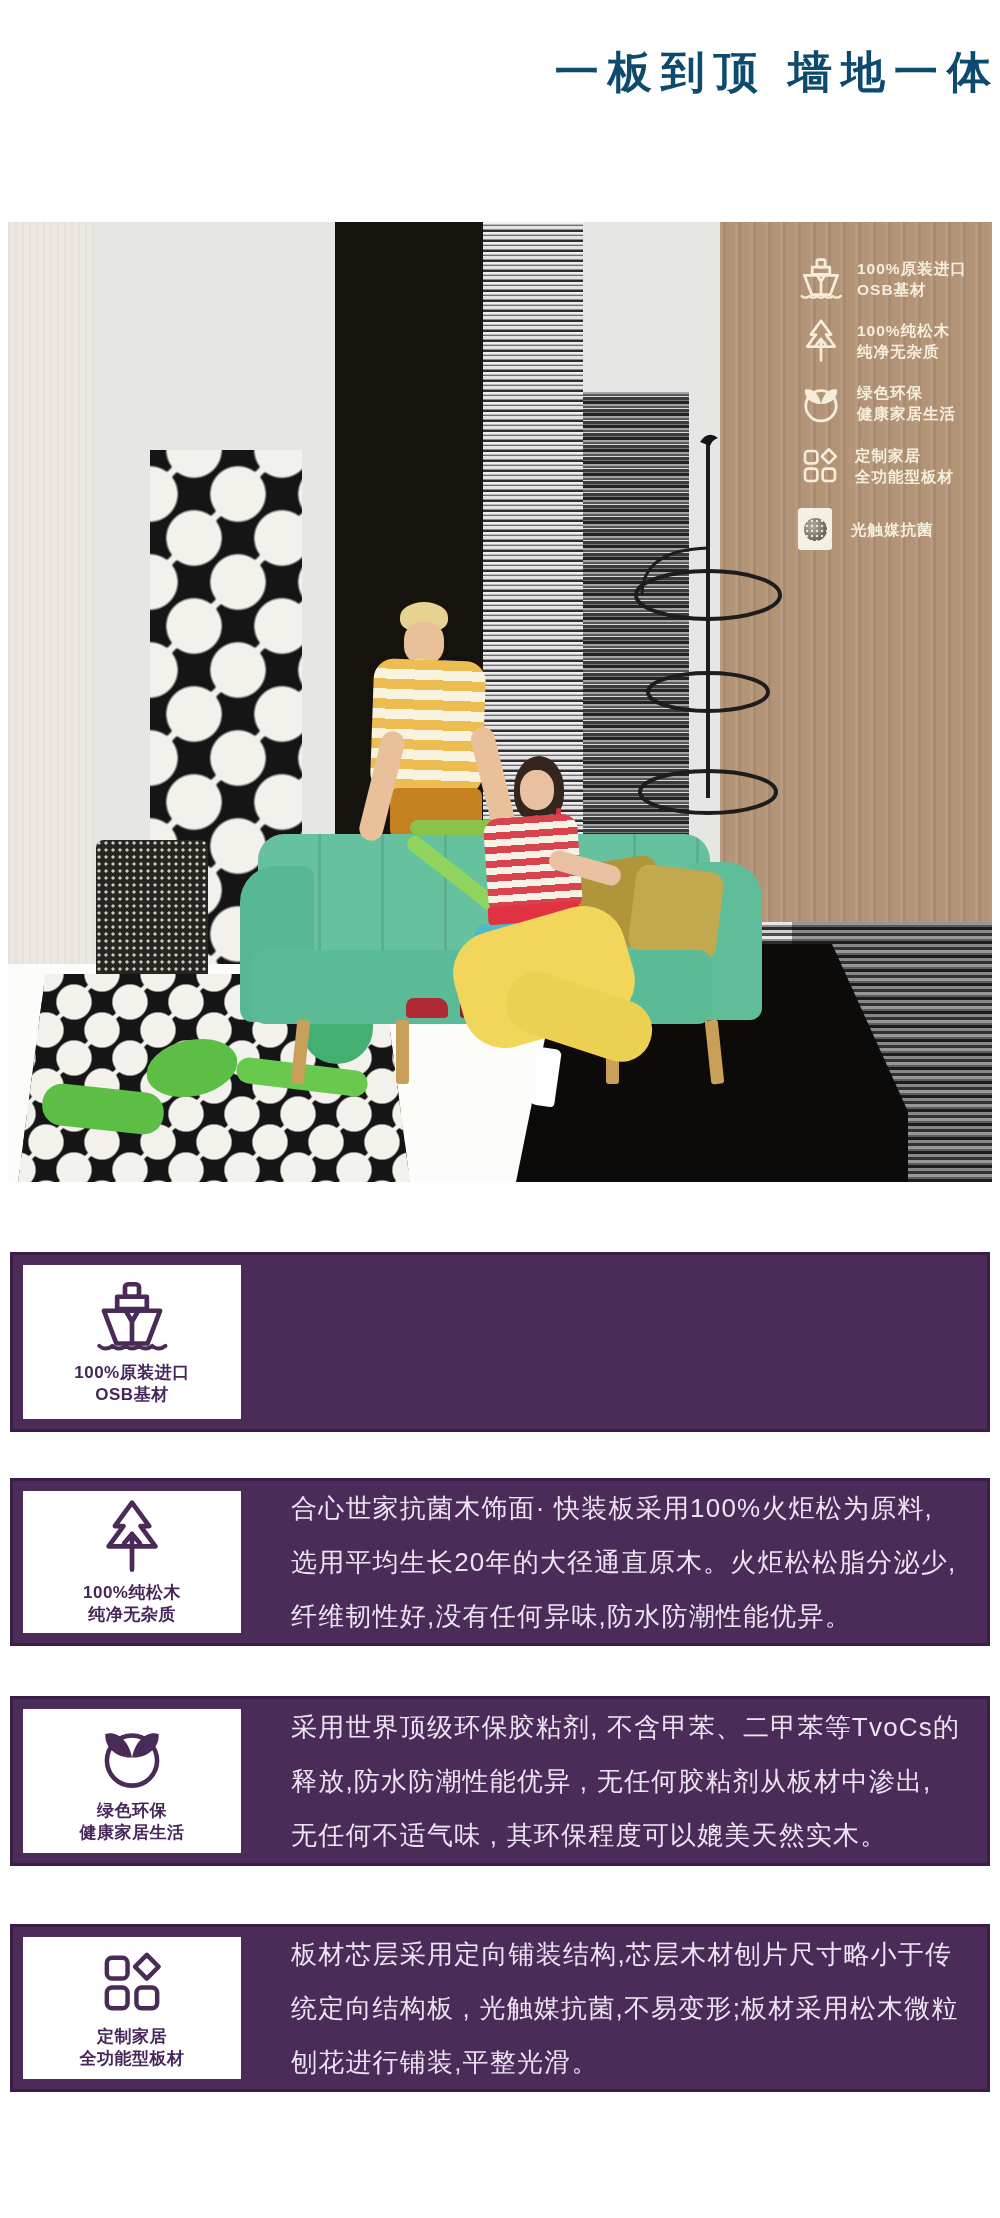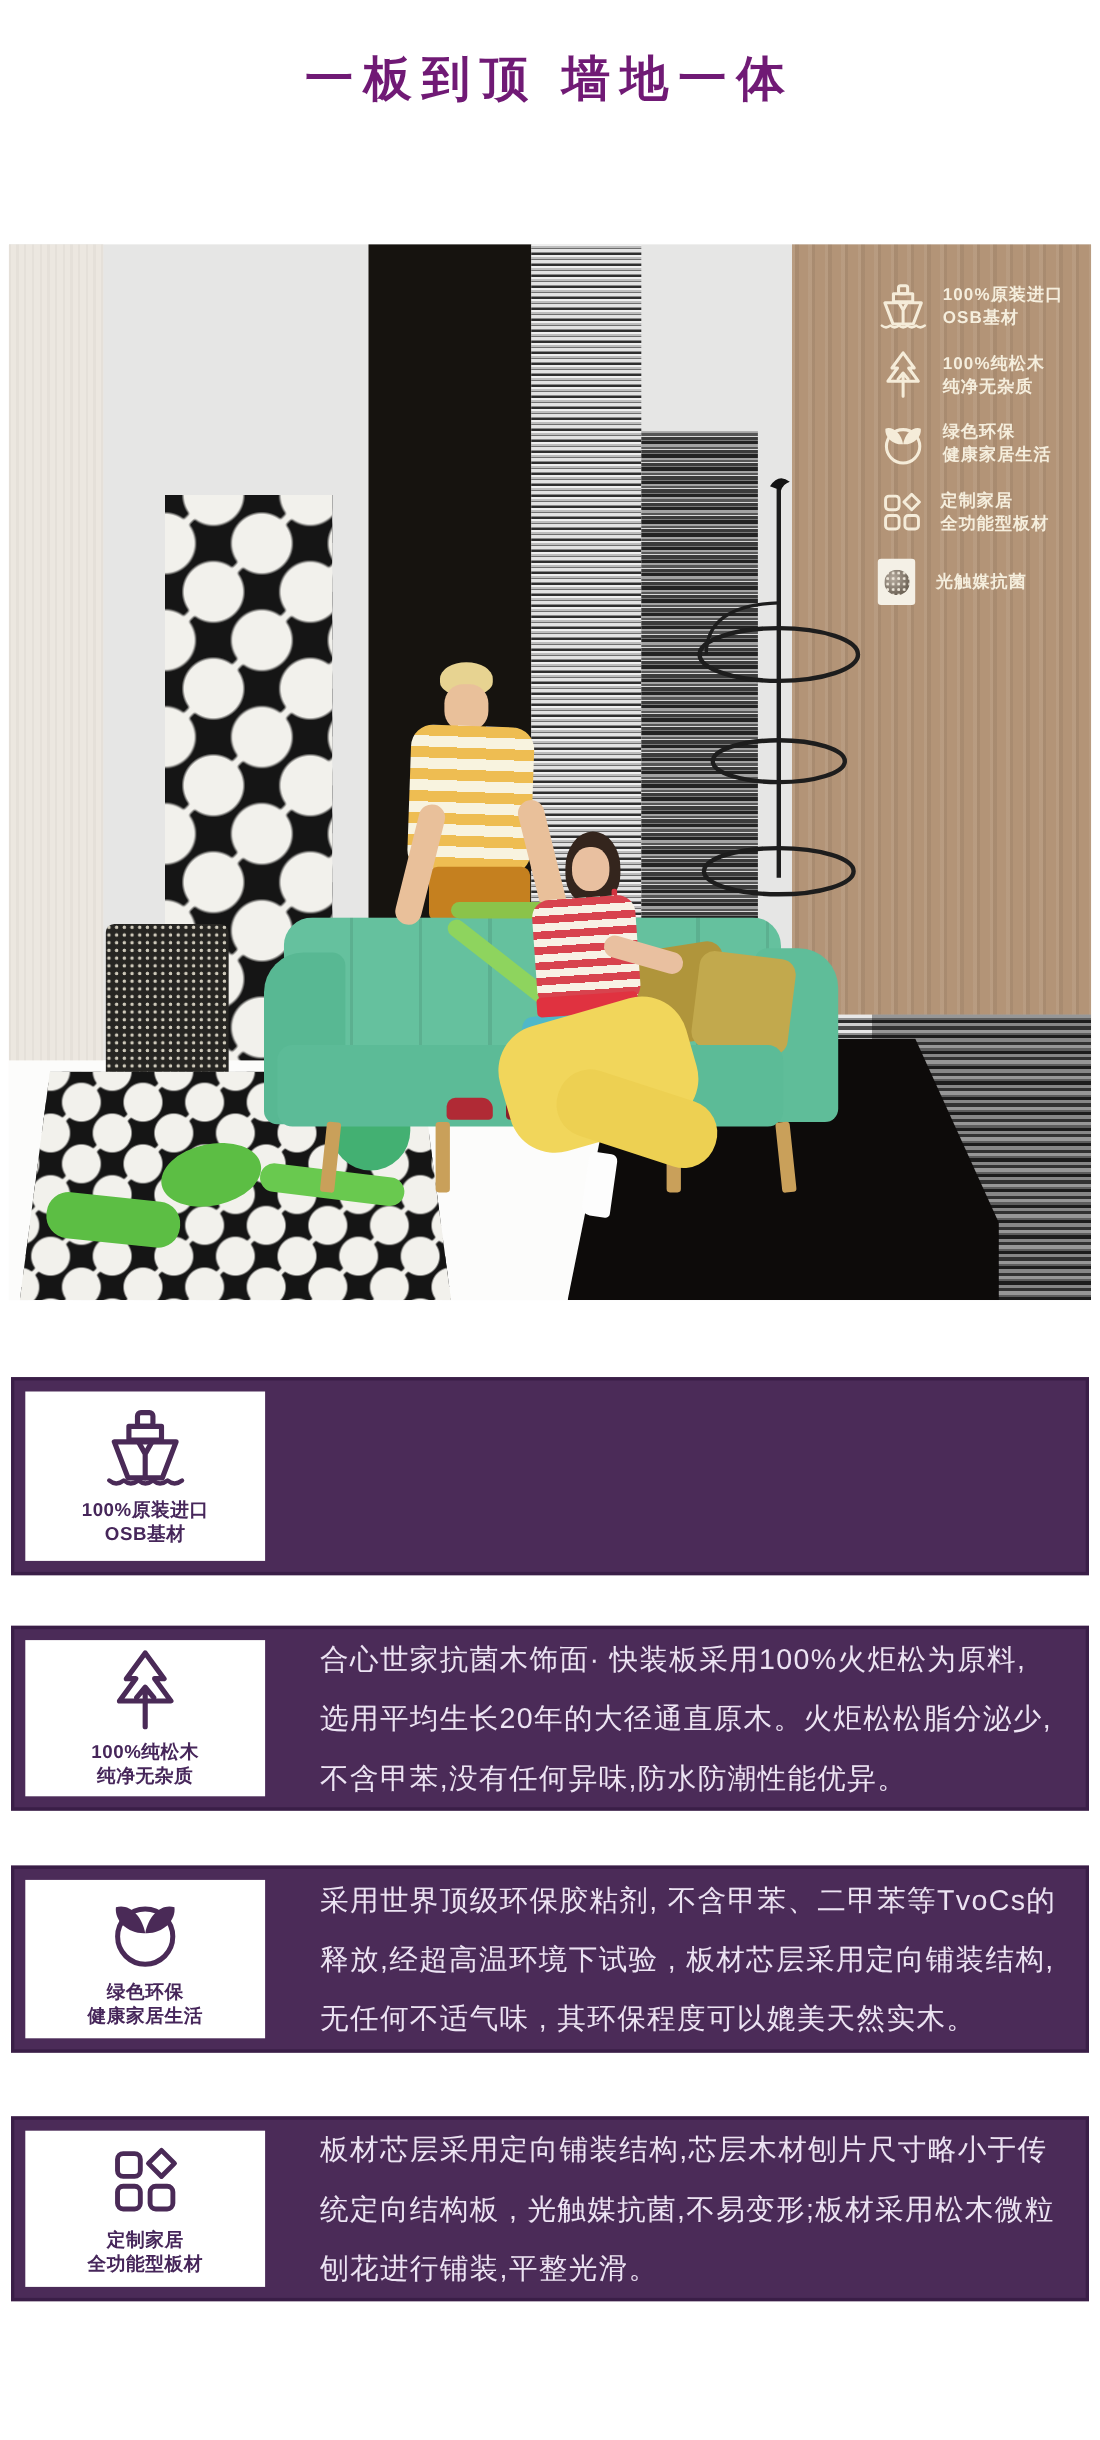--- a/index.html
+++ b/index.html
@@ -17,21 +17,21 @@
   .flag{
     display:inline-block;width:58px;height:40px;background:#249a3e;border-radius:2px;
     position:relative;margin:0 12px;flex:0 0 auto;
   }
   .flag .diamond{position:absolute;left:5px;right:5px;top:4px;bottom:4px;background:#f2cf1b;
     -webkit-clip-path:polygon(50% 0,100% 50%,50% 100%,0 50%);clip-path:polygon(50% 0,100% 50%,50% 100%,0 50%);}
   .flag .globe{position:absolute;left:50%;top:50%;width:17px;height:17px;margin:-8.5px 0 0 -8.5px;
     background:#2a4fa0;border-radius:50%;}
   .flag .globe:after{content:"";position:absolute;left:1px;right:1px;top:6px;height:3px;background:#fdfdfd;border-radius:50%;}
   .subtitle{
-    margin-top:8px;font-size:44px;line-height:52px;font-weight:600;color:#701a75;letter-spacing:9px;
+    margin-top:8px;font-size:44px;line-height:52px;font-weight:600;color:#0c4a6e;letter-spacing:9px;text-align:right;
   }
   
   .photo{position:relative;width:984px;height:960px;margin:124px auto 0;background:#fbfbfa;overflow:hidden;}
   .wall{position:absolute;left:0;top:0;width:984px;height:742px;background:#e6e6e5;}
   .cream-panel{position:absolute;left:0;top:0;width:86px;height:770px;
     background:#ece7e0;background-image:repeating-linear-gradient(90deg,rgba(0,0,0,.03) 0 2px,transparent 2px 7px);}
   .checker{
     background:
       radial-gradient(closest-side,#f2f1ec 60%,transparent 66%) 44px 0/88px 88px,
       radial-gradient(closest-side,#f2f1ec 60%,transparent 66%) 0 44px/88px 88px,
@@ -301,34 +301,34 @@
   <div class="card mb2">
     <div class="icon-box">
       <svg width="78" height="78" viewBox="0 0 100 100">
           <use href="#g-tree" stroke="#4a2a57"></use>
         </svg>
       <div>
         <div class="lbl">100%纯松木</div>
         <div class="lbl">纯净无杂质</div>
       </div>
     </div>
-    <div class="card-text">合心世家抗菌木饰面· 快装板采用100%火炬松为原料, 选用平均生长20年的大径通直原木。火炬松松脂分泌少, 不含甲苯,没有任何异味,防水防潮性能优异。</div>
+    <div class="card-text">合心世家抗菌木饰面· 快装板采用100%火炬松为原料, 选用平均生长20年的大径通直原木。火炬松松脂分泌少, 纤维韧性好,没有任何异味,防水防潮性能优异。</div>
   </div>
 
   <div class="card mb3">
     <div class="icon-box">
       <svg width="76" height="76" viewBox="0 0 100 100">
           <use href="#g-leaf" stroke="#4a2a57" fill="#4a2a57"></use>
         </svg>
       <div>
         <div class="lbl">绿色环保</div>
         <div class="lbl">健康家居生活</div>
       </div>
     </div>
-    <div class="card-text">采用世界顶级环保胶粘剂, 不含甲苯、二甲苯等TvoCs的释放,经超高温环境下试验 , 板材芯层采用定向铺装结构, 无任何不适气味 , 其环保程度可以媲美天然实木。</div>
+    <div class="card-text">采用世界顶级环保胶粘剂, 不含甲苯、二甲苯等TvoCs的释放,防水防潮性能优异 , 无任何胶粘剂从板材中渗出, 无任何不适气味 , 其环保程度可以媲美天然实木。</div>
   </div>
 
   <div class="card mb4">
     <div class="icon-box">
       <svg width="74" height="74" viewBox="0 0 100 100">
           <use href="#g-grid" stroke="#4a2a57"></use>
         </svg>
       <div>
         <div class="lbl">定制家居</div>
         <div class="lbl">全功能型板材</div>

